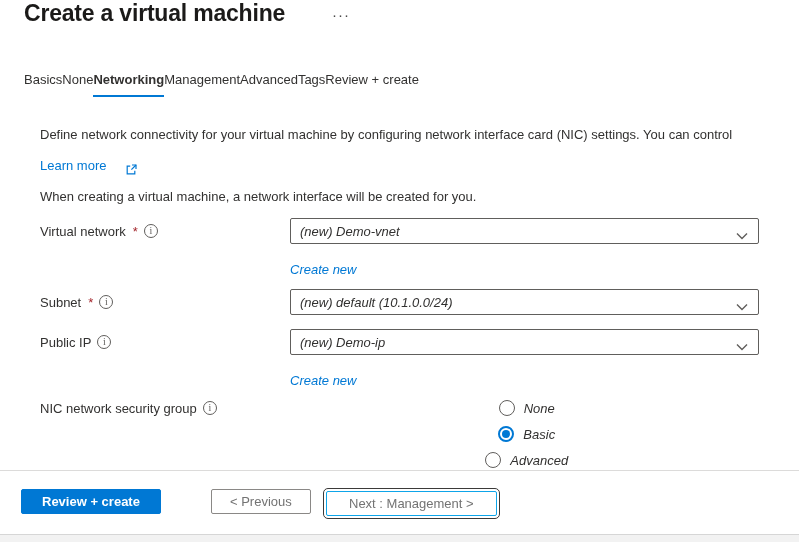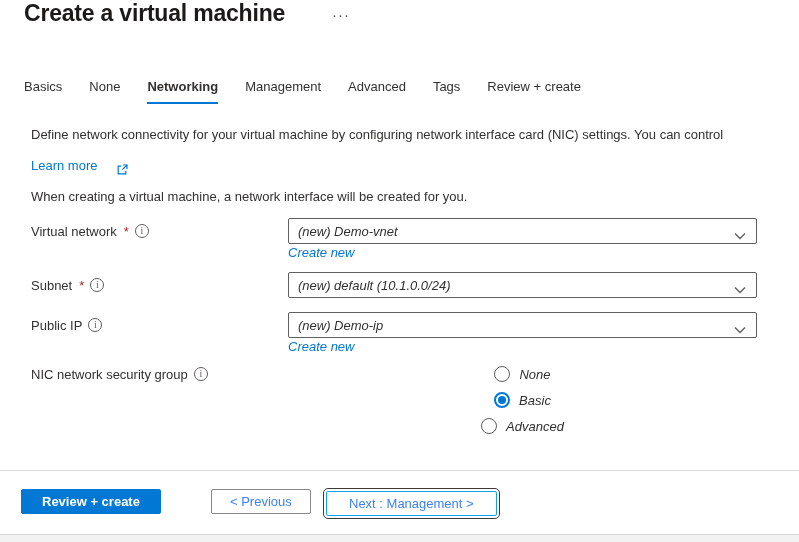--- a/index.html
+++ b/index.html
@@ -12,26 +12,26 @@
   
   .page-title {
     position:absolute; left:24px; top:0; font-size:23px; font-weight:700;
     color:#1b1a19; letter-spacing:-0.2px;
   }
   .more-btn {
     position:absolute; left:328px; top:4px; font-size:15px; color:#494949;
     letter-spacing:1px; cursor:pointer; padding:2px 4px;
   }
   
-  .tabs { position:absolute; left:24px; top:79px; display:flex; gap:27px; }
+  .tabs { position:absolute; left:24px; top:72px; display:flex; }
   .tab { padding-bottom:8px; border-bottom:2px solid transparent; cursor:pointer; color:#323130; }
   .tab.active { font-weight:700; border-bottom-color:#0078d4; }
   
   .content { position:absolute; left:0; top:110px; width:100%; height:360px; overflow:hidden; }
-  .content-inner { padding:0 31px; }
+  .content-inner { padding:0 40px; }
   .intro { margin-top:15px; line-height:19px; color:#323130; }
   .link { color:#0078d4; cursor:pointer; text-decoration:none; }
   .learn-more { display:inline-flex; align-items:flex-end; gap:20px; margin-top:12px; line-height:19px; }
   .ext-icon svg { display:block; }
   .section-heading { margin-top:17px; font-weight:700; color:#1b1a19; font-size:13.5px; }
   .section-desc { margin-top:14px; }
   
   .form { margin-top:14px; }
   .form-row { display:flex; align-items:flex-start; }
   .label-col { width:257px; display:flex; align-items:center; gap:6px; min-height:26px; }
@@ -43,41 +43,41 @@
     color:#605e5c; cursor:pointer;
   }
   .info::after { content:"i"; font-family:"Liberation Serif", serif; font-size:10px; line-height:1; }
   .control-col { width:469px;font-style:italic; }
   .select {
     position:relative; width:469px; height:26px; border:1px solid #605e5c; border-radius:2px;
     background:#fff; display:flex; align-items:center; padding:0 32px 0 9px; cursor:pointer;
     color:#323130; white-space:nowrap; overflow:hidden;
   }
   .chevron { position:absolute; right:10px; top:9px; }
-  .create-new { display:inline-block; margin-top:1px;text-align:right; }
+  .create-new { display:inline-block; margin-top:18px;text-align:right; }
   .gap12 { height:12px; } .gap15 { height:14px; } .gap10 { height:9px; }
   
   .radio-row { display:flex; align-items:center; gap:9px; height:22px; margin-bottom:4px; cursor:pointer;justify-content:center; }
   .radio { width:16px; height:16px; border:1px solid #605e5c; border-radius:50%; background:#fff;
            display:flex; align-items:center; justify-content:center; flex:0 0 auto; }
   .radio.checked { border:2px solid #0078d4; }
   .radio.checked::after { content:""; width:8px; height:8px; border-radius:50%; background:#0078d4; }
   
   .footer {
     position:absolute; left:0; top:470px; width:100%; height:64px;
     background:#fff; border-top:1px solid #dcdbda;
   }
   .btn { font-family:"Liberation Sans", sans-serif; font-size:13px; cursor:pointer; border-radius:2px; }
   .btn-primary {
     position:absolute; left:21px; top:18px; height:25px; padding:0 20px;
     background:#0078d4; color:#fff; font-weight:700; border:1px solid #0078d4;
   }
   .btn-secondary {
     position:absolute; height:25px; padding:0 18px; background:#fff;
-    color:#3b82f6; border:1px solid #8a8886;
+    color:#737373; border:1px solid #8a8886;
   }
   .btn-prev { left:211px; top:18px; }
   .btn-next {
     left:326px; top:20px; height:25px; padding:0 22px;
     border:1px solid #0ea5e9; outline:1px solid #3b3a39; outline-offset:2px;
   }
   .bottom-bar {
     position:absolute; left:0; bottom:0; width:100%; height:8px;
     background:#f2f2f2; border-top:1px solid #d6d6d6;
   }

